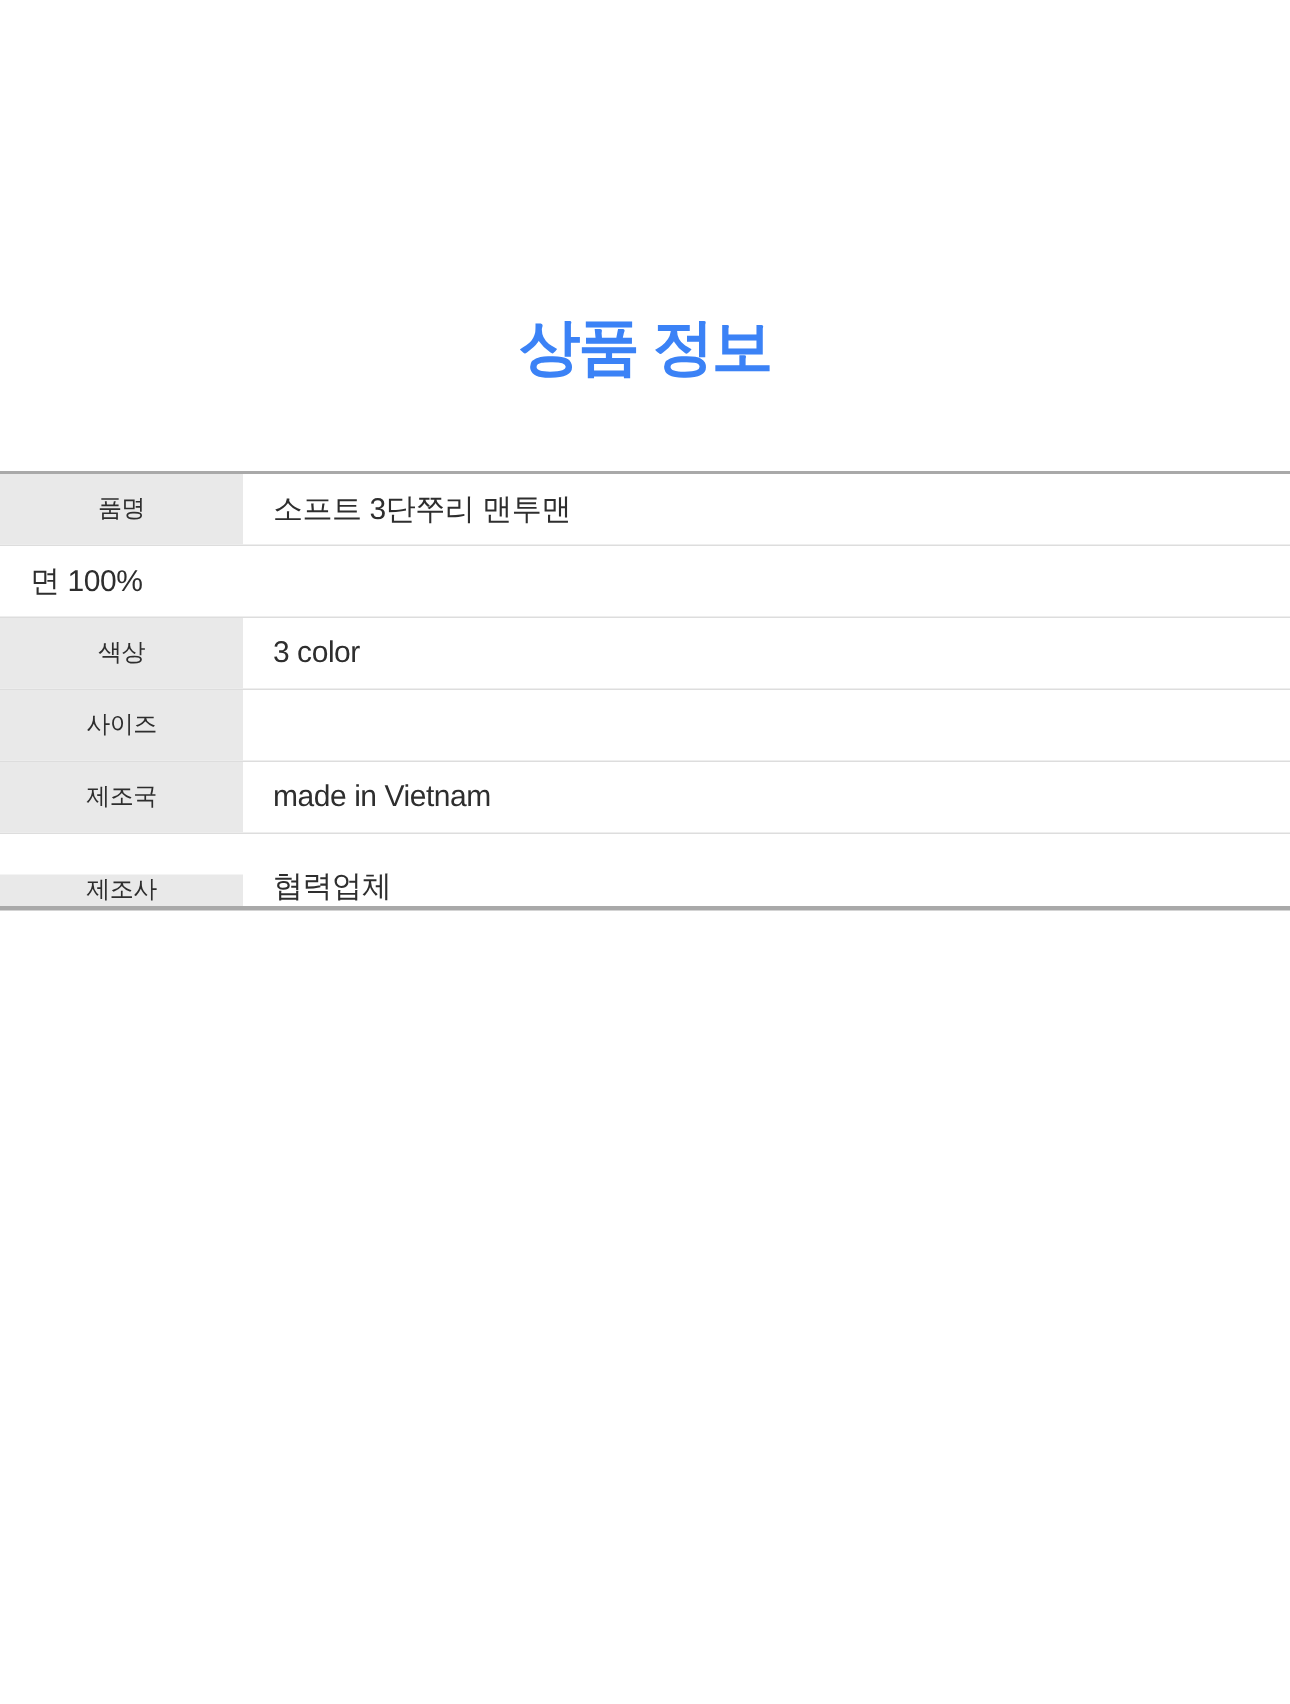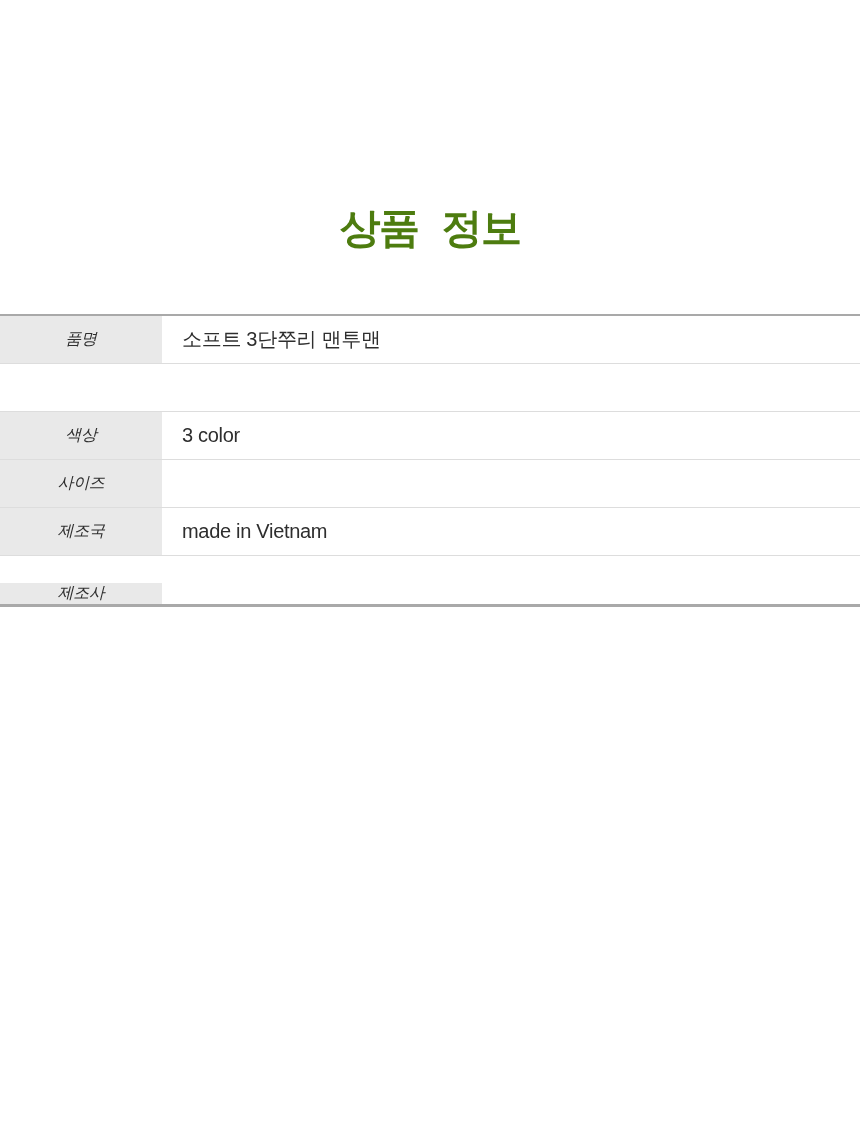--- a/index.html
+++ b/index.html
@@ -17,23 +17,22 @@
   .page-title {
     position: absolute;
     top: 207px;
     left: 0;
     width: 100%;
     margin: 0;
     text-align: center;
     font-size: 41px;
     font-weight: 800;
     letter-spacing: -1.5px;
-    color: #4d7c0f;
+    color: #3b82f6;
     line-height: 1.2;
-    font-family: Liberation Mono, monospace;
   }
   .info-table {
     position: absolute;
     top: 314px;
     left: 0;
     width: 100%;
     border-top: 2px solid #a9a9a9;
     border-bottom: 3px solid #a9a9a9;
   }
   .info-row {
@@ -50,21 +49,20 @@
   .cell-label {
     width: 162px;
     flex: 0 0 162px;
     background: #e9e9e9;
     display: flex;
     align-items: center;
     justify-content: center;
     font-size: 16px;
     color: #2e2e2e;
     letter-spacing: -0.3px;
-    font-style: italic;
   }
   .cell-value {
     flex: 1;
     display: flex;
     align-items: center;
     padding-left: 20px;
     font-size: 20px;
     color: #2e2e2e;
     letter-spacing: -0.3px;
   }
@@ -75,33 +73,35 @@
 <div class="page">
   <h1 class="page-title">상품 정보</h1>
 
   <div class="info-table" id="info-table">
   <div class="info-row">
     <div class="cell-label">품명</div>
     <div class="cell-value">소프트 3단쭈리 맨투맨</div>
   </div>
 
   <div class="info-row">
+    <div class="cell-value">면 100%</div>
   </div>
 
   <div class="info-row">
     <div class="cell-label">색상</div>
     <div class="cell-value">3 color</div>
   </div>
 
   <div class="info-row">
     <div class="cell-label">사이즈</div>
   </div>
 
   <div class="info-row">
     <div class="cell-label">제조국</div>
     <div class="cell-value">made in Vietnam</div>
   </div>
 
   <div class="info-row">
     <div class="cell-label">제조사</div>
+    <div class="cell-value">협력업체</div>
   </div>
 </div>
 </div>
 
 </body></html>

